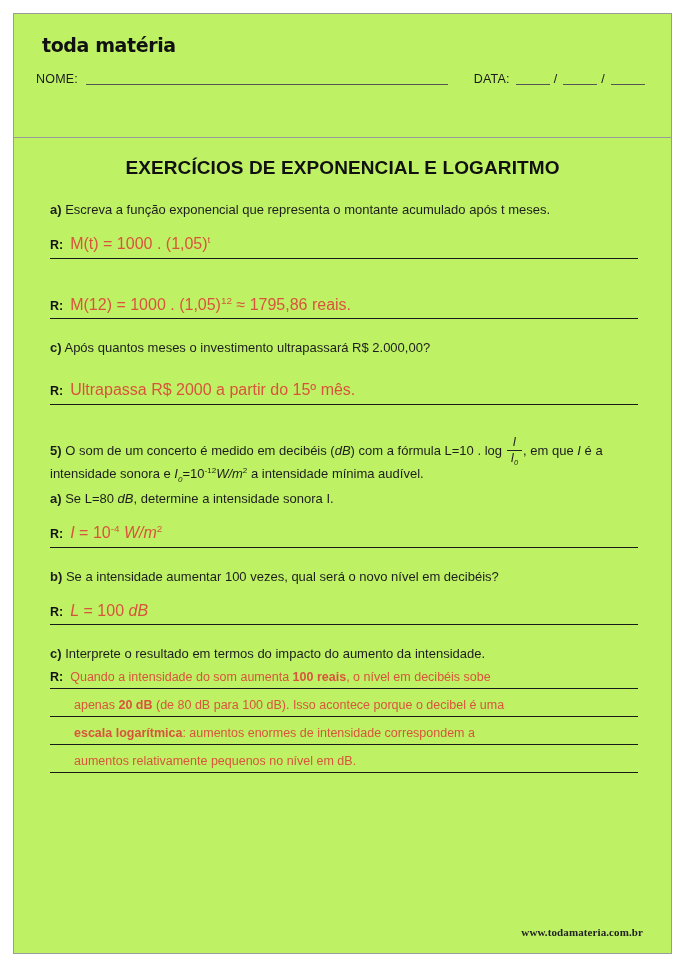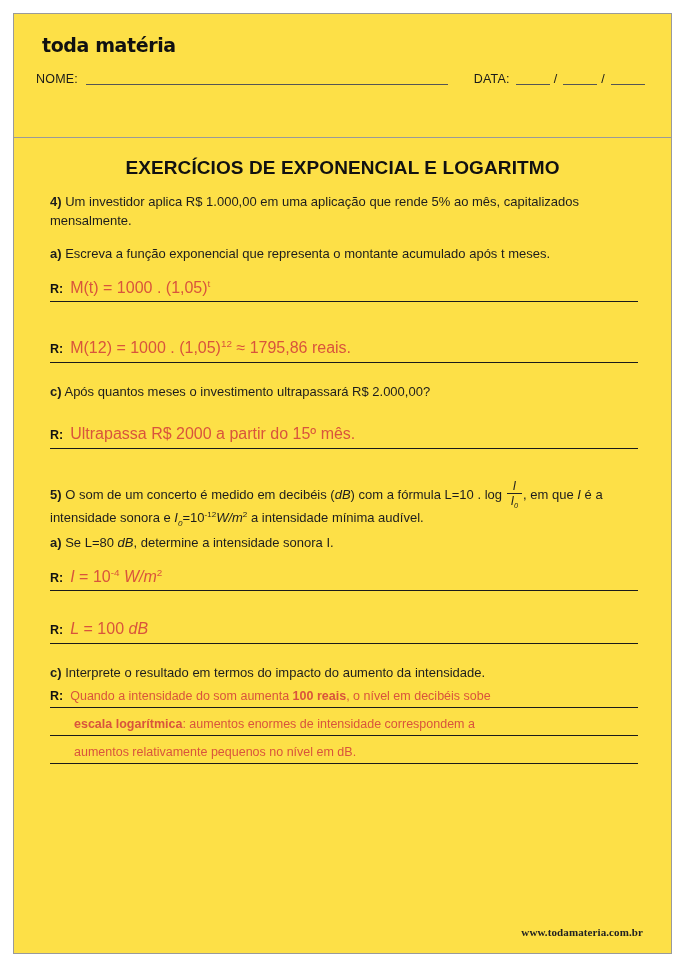--- a/index.html
+++ b/index.html
@@ -17,21 +17,21 @@
     overflow: hidden;
   }
 
   .sheet {
     position: absolute;
     left: 13px;
     top: 13px;
     width: 659px;
     height: 941px;
     border: 1px solid #9a9a9a;
-    background: #fde047;
+    background: #bef264;
   }
 
   
   .header {
     border-bottom: 1px solid #9a9a9a;
     padding: 14px 22px 10px 22px;
     height: 124px;
   }
   .logo {
     font-family: "DejaVu Sans", sans-serif;
@@ -196,24 +196,20 @@
         <span class="slash">/</span>
         <span class="date-slot"></span>
       </span>
     </div>
   </div>
 
   <div class="body-area">
 
     <div class="title">EXERCÍCIOS DE EXPONENCIAL E LOGARITMO</div>
 
-    <p class="q">
-      <span class="lbl">4)</span>
-      <span>Um investidor aplica R$ 1.000,00 em uma aplicação que rende 5% ao mês, capitalizados mensalmente.</span>
-    </p>
 
     <div class="spacer-sm"></div>
 
     <p class="q">
       <span class="lbl">a)</span>
       <span>Escreva a função exponencial que representa o montante acumulado após t meses.</span>
     </p>
 
     <div class="spacer-sm"></div>
 
@@ -273,20 +269,24 @@
 
     <div class="ans">
       <div class="ans-inner">
         <span class="r-label">R:</span>
         <span class="ans-text"><i>I</i><span> = 10</span><sup>-4</sup><i> W/m</i><sup>2</sup></span>
       </div>
     </div>
 
     <div class="spacer-md"></div>
 
+    <p class="q">
+      <span class="lbl">b)</span>
+      <span>Se a intensidade aumentar 100 vezes, qual será o novo nível em decibéis?</span>
+    </p>
 
     <div class="spacer-sm"></div>
 
     <div class="ans">
       <div class="ans-inner">
         <span class="r-label">R:</span>
         <span class="ans-text"><i>L</i><span> = 100 </span><i>dB</i></span>
       </div>
     </div>
 
@@ -296,20 +296,23 @@
       <span class="lbl">c)</span>
       <span>Interprete o resultado em termos do impacto do aumento da intensidade.</span>
     </p>
 
     <div class="ans-multi">
       <div class="line first">
         <span class="r-label">R:</span>
         <span><span>Quando a intensidade do som aumenta </span><b>100 reais</b><span>, o nível em decibéis sobe</span></span>
       </div>
       <div class="line indent">
+        <span>apenas </span><b>20 dB</b><span> (de 80 dB para 100 dB). Isso acontece porque o decibel é uma</span>
+      </div>
+      <div class="line indent">
         <span></span><b>escala logarítmica</b><span>: aumentos enormes de intensidade correspondem a</span>
       </div>
       <div class="line indent">
         <span>aumentos relativamente pequenos no nível em dB.</span><b></b><span></span>
       </div>
     </div>
 
     <div class="footer">www.todamateria.com.br</div>
 
   </div>

